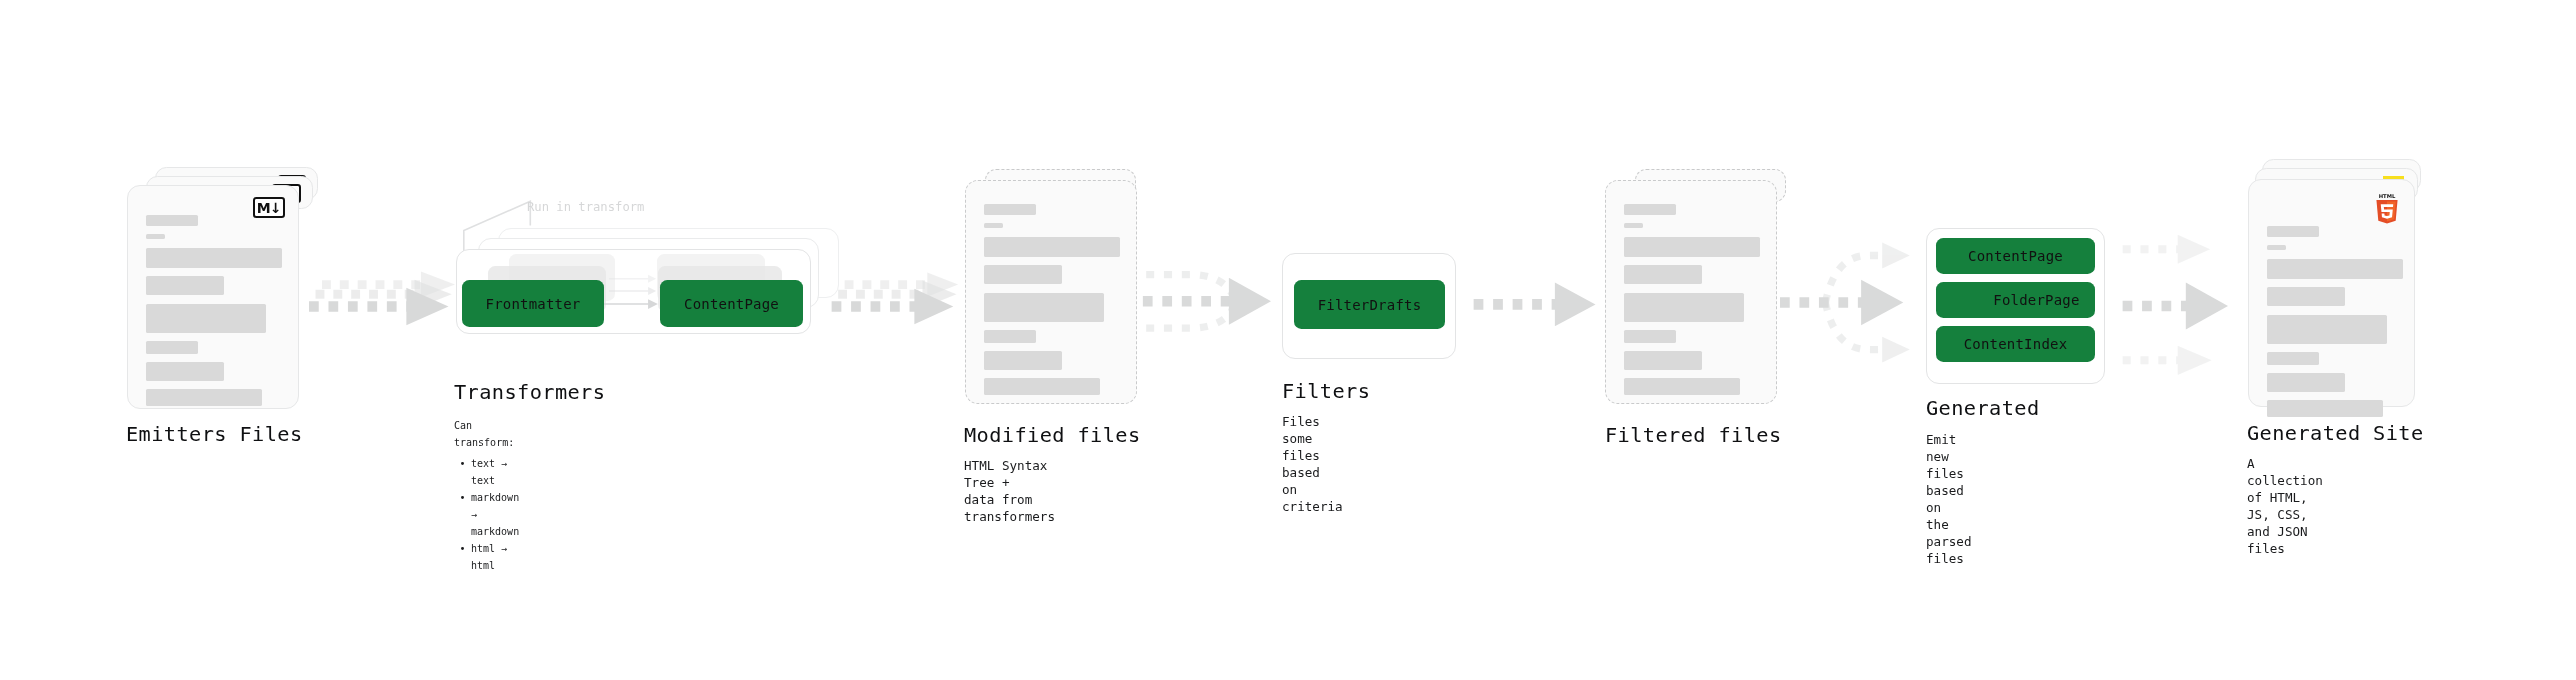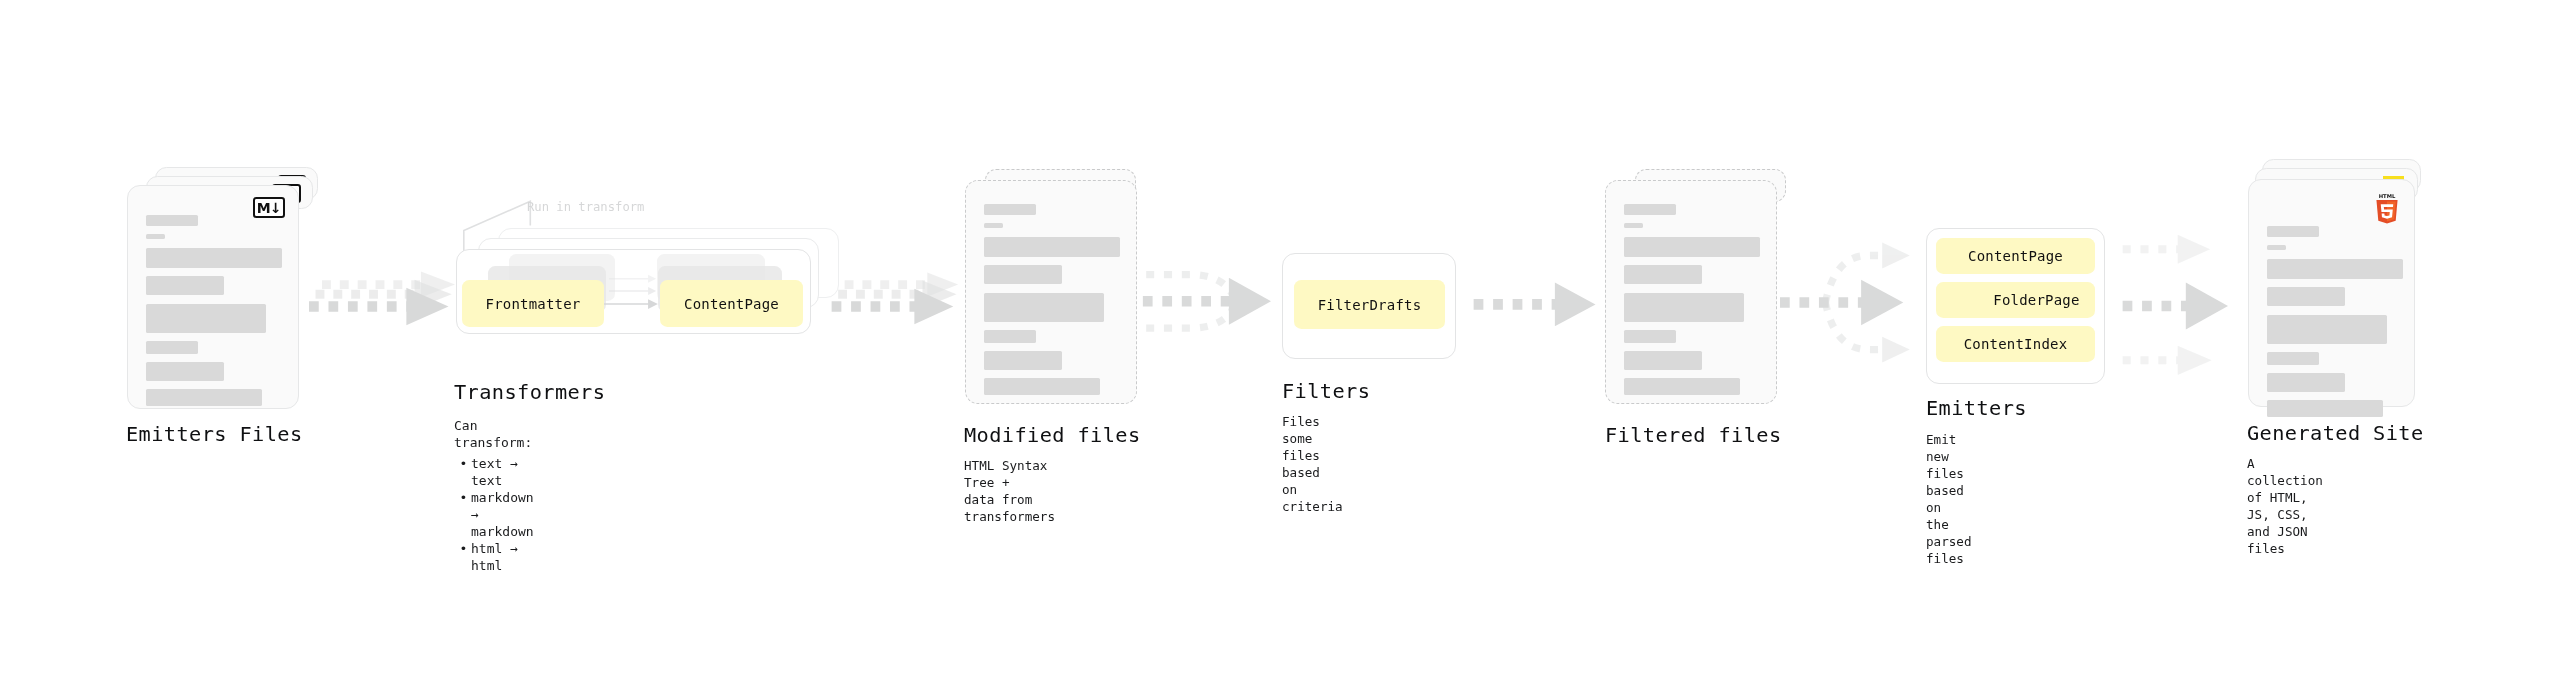--- a/index.html
+++ b/index.html
@@ -49,38 +49,38 @@
   }
   .js-badge{width:21px;height:10.6px;background:#f7df1e;}
 
   
   .box{
     position:absolute;box-sizing:border-box;
     border:1.6px solid #e3e4e5;border-radius:13px;background:#ffffff;
   }
   .chip{
     position:absolute;box-sizing:border-box;
-    background:#fef9c3;border-radius:7.3px;
+    background:#15803d;border-radius:7.3px;
     display:flex;align-items:center;justify-content:center;
     font-size:14px;color:#111;white-space:nowrap;letter-spacing:0.2px;
   }
 
   
   .title{
     position:absolute;font-size:20.3px;letter-spacing:0.4px;color:#0f1012;
     white-space:nowrap;
   }
   .desc{
     position:absolute;font-size:12.6px;line-height:17px;color:#1a1b1d;
     white-space:pre-line;
   }
   .caplabel{
     position:absolute;font-size:12.2px;color:#d6d7d8;white-space:nowrap;
   }
-  .bullets{position:absolute;font-size:13px;line-height:17px;color:#1a1b1d;}
+  .bullets{position:absolute;font-size:10px;line-height:17px;color:#1a1b1d;}
   .bullets .lead{display:block;}
   .bullets ul{margin:4px;padding-left:13px;list-style:none;}
   .bullets li{position:relative;}
   .bullets li:before{content:"\2022";position:absolute;left:-11.4px;top:0;}
 
   svg{display:block;overflow:visible;}
 </style>
 </head>
 <body>
 
@@ -268,21 +268,21 @@
     <line x1="0" y1="82" x2="108" y2="82" stroke="#d9dada" stroke-width="13" stroke-dasharray="12 12"></line>
     <polygon points="100,54 152,82 100,110" fill="#d9dada"></polygon>
   </svg>
 
   <div class="node">
     <div class="box" style="left:1926px;top:228px;width:179px;height:156px;"></div>
     <div class="chip" style="left:1936px;top:238px;width:159px;height:36px;">ContentPage</div>
     <div class="chip" style="left:1936px;top:282px;width:159px;height:36px;padding-left:42px;">FolderPage</div>
     <div class="chip" style="left:1936px;top:326px;width:159px;height:36px;">ContentIndex</div>
 
-    <div class="title" style="left:1926px;top:396px;">Emitters</div>
+    <div class="title" style="left:1926px;top:396px;">Generated</div>
     <div class="desc" style="left:1926px;top:431px;">Emit new files based on
 the parsed files</div>
   </div>
 
   <svg class="node" style="left:2121px;top:229px;" width="154" height="154" viewBox="0 0 190 190">
     <g opacity=".45">
       <line x1="2" y1="25" x2="78" y2="25" stroke="#e3e4e4" stroke-width="10" stroke-dasharray="10 12"></line>
       <polygon points="70,7 110,25 70,43" fill="#e3e4e4"></polygon>
     </g>
     <g>

